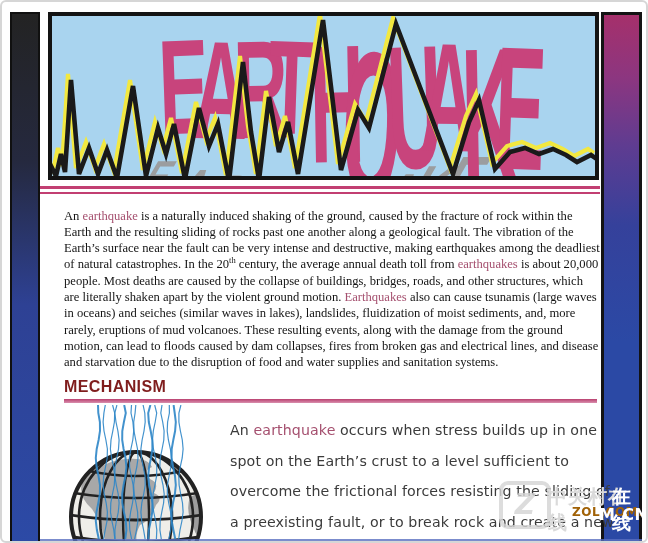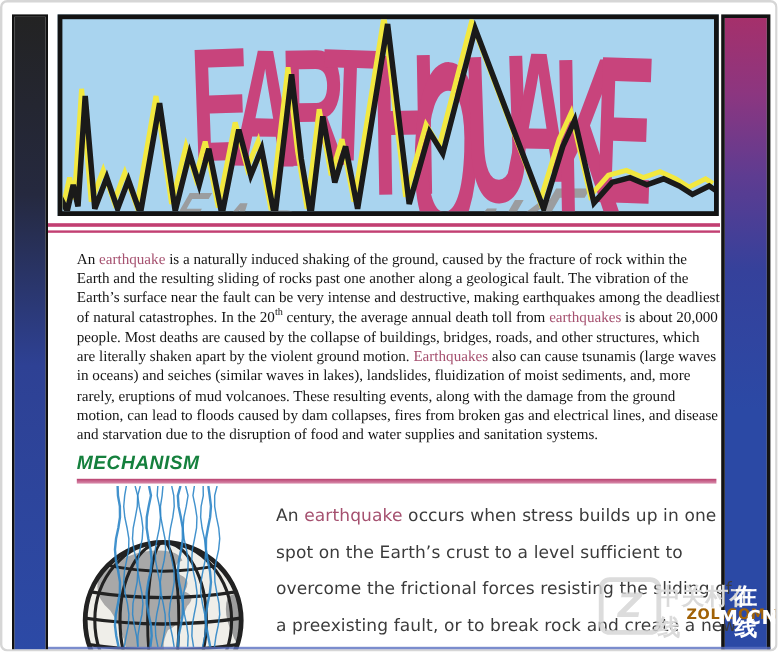--- a/index.html
+++ b/index.html
@@ -32,21 +32,21 @@
   .rule1{top:184px;height:3px;}
   .rule2{top:190px;height:2px;}
   
   .intro{position:absolute;left:62px;top:193px;width:536px;
         font-size:12.6px;line-height:16.3px;color:#141414;}
   .seg-hl{color:#a5506f;text-align:center;}
   .intro sup{font-size:8.5px;line-height:0;}
   
   .mech-heading{position:absolute;left:62px;top:376px;
         font-family:"Liberation Sans",sans-serif;font-weight:bold;font-size:16px;
-        letter-spacing:.4px;color:#15803d;font-style:italic;}
+        letter-spacing:.4px;color:#7f1d1d;}
   .mech-rule{position:absolute;left:62px;top:397px;width:533px;height:3.5px;
         background:linear-gradient(180deg,#b9406f,#d98fae);}
   .mech-text{position:absolute;left:228px;top:399px;width:388px;
         font-family:"DejaVu Sans",sans-serif;font-size:14.2px;line-height:30.6px;
         color:#3b3b3b;letter-spacing:.1px;z-index:2;}
   
   .globe{position:absolute;left:56px;top:403px;width:170px;height:140px;z-index:1;}
   
   .bottom-strip{position:absolute;left:38px;top:537px;width:602px;height:2.5px;
         background:#5a6fc0;opacity:.8;z-index:3;}

